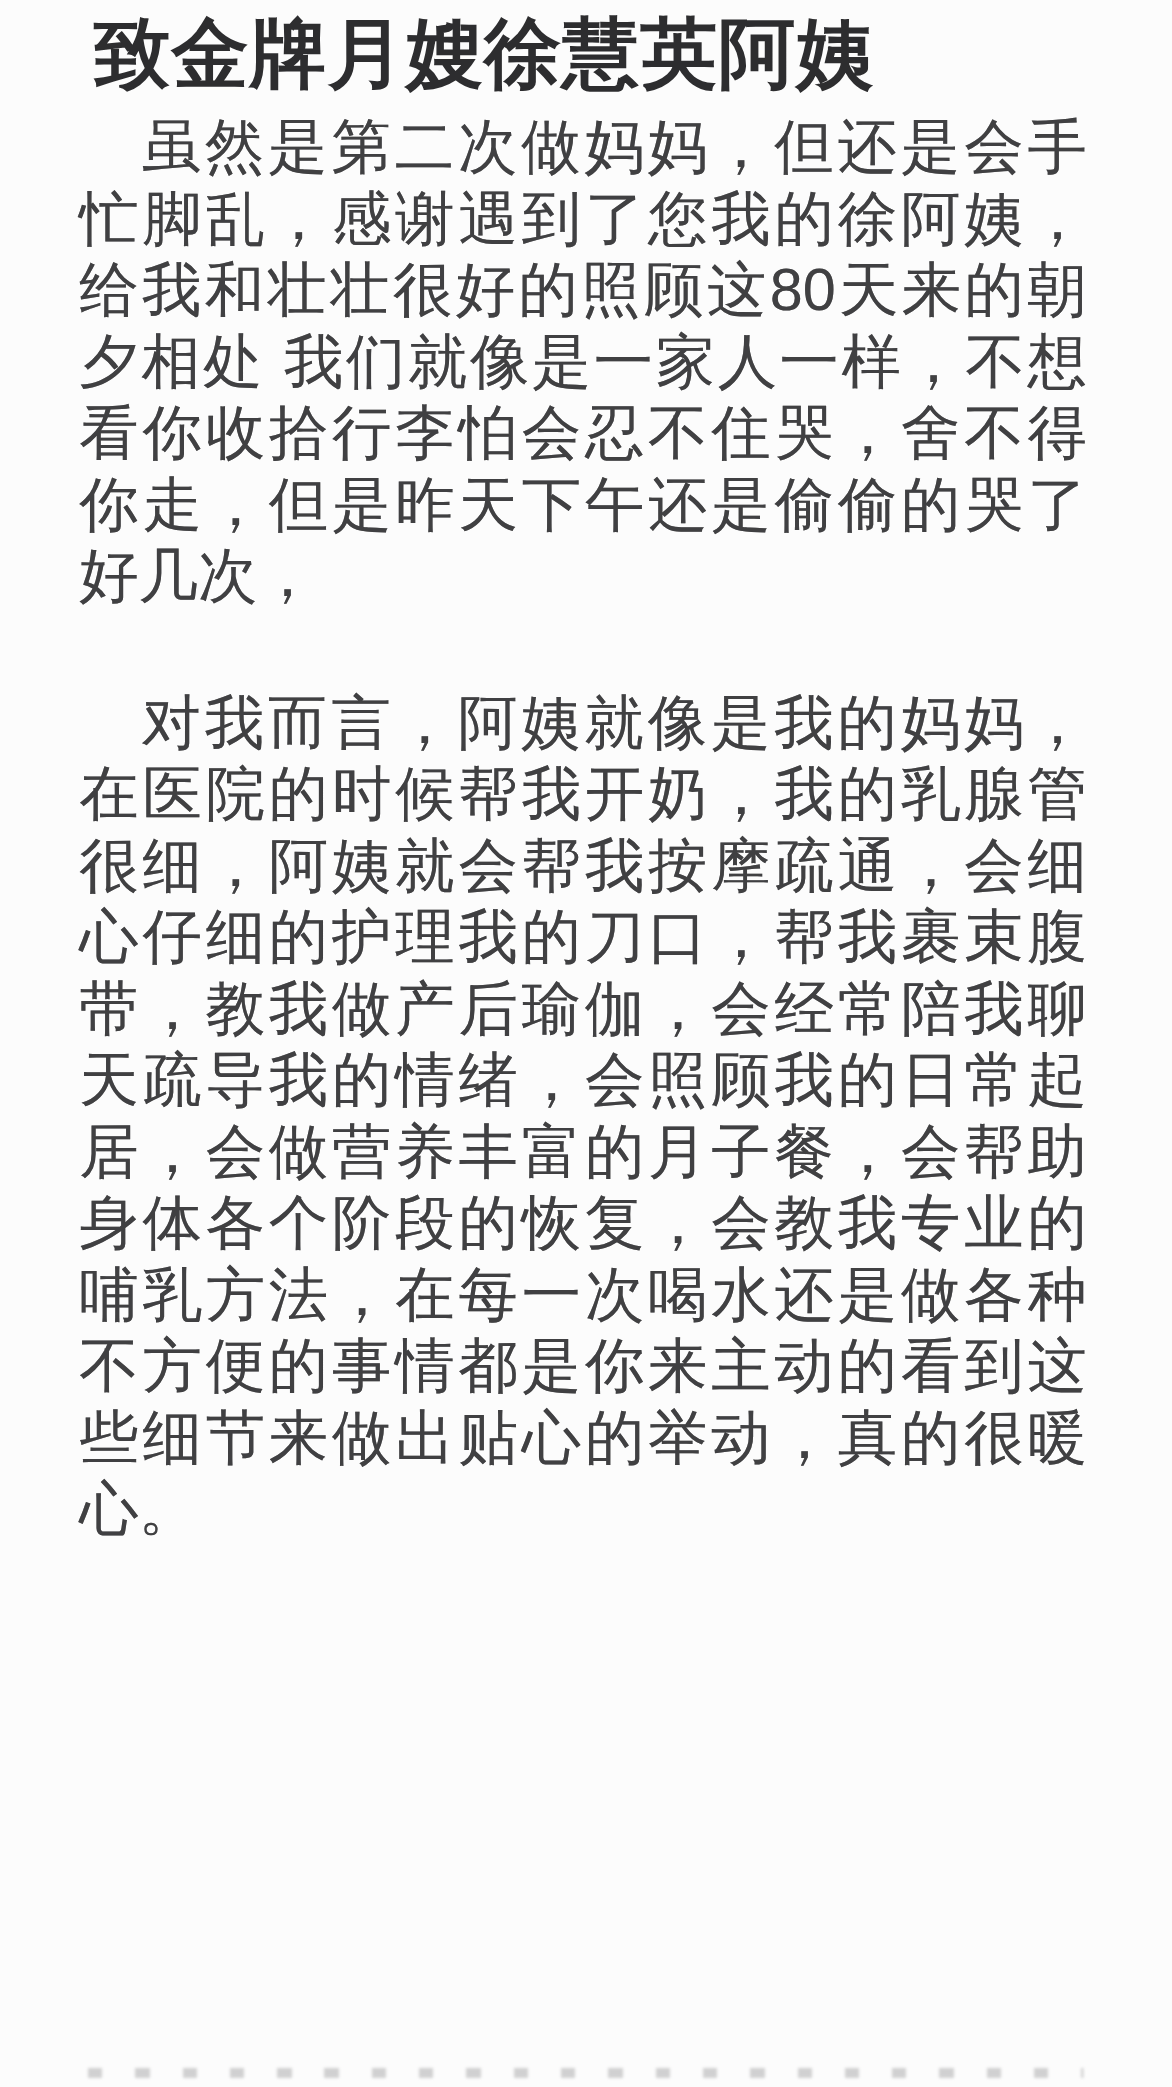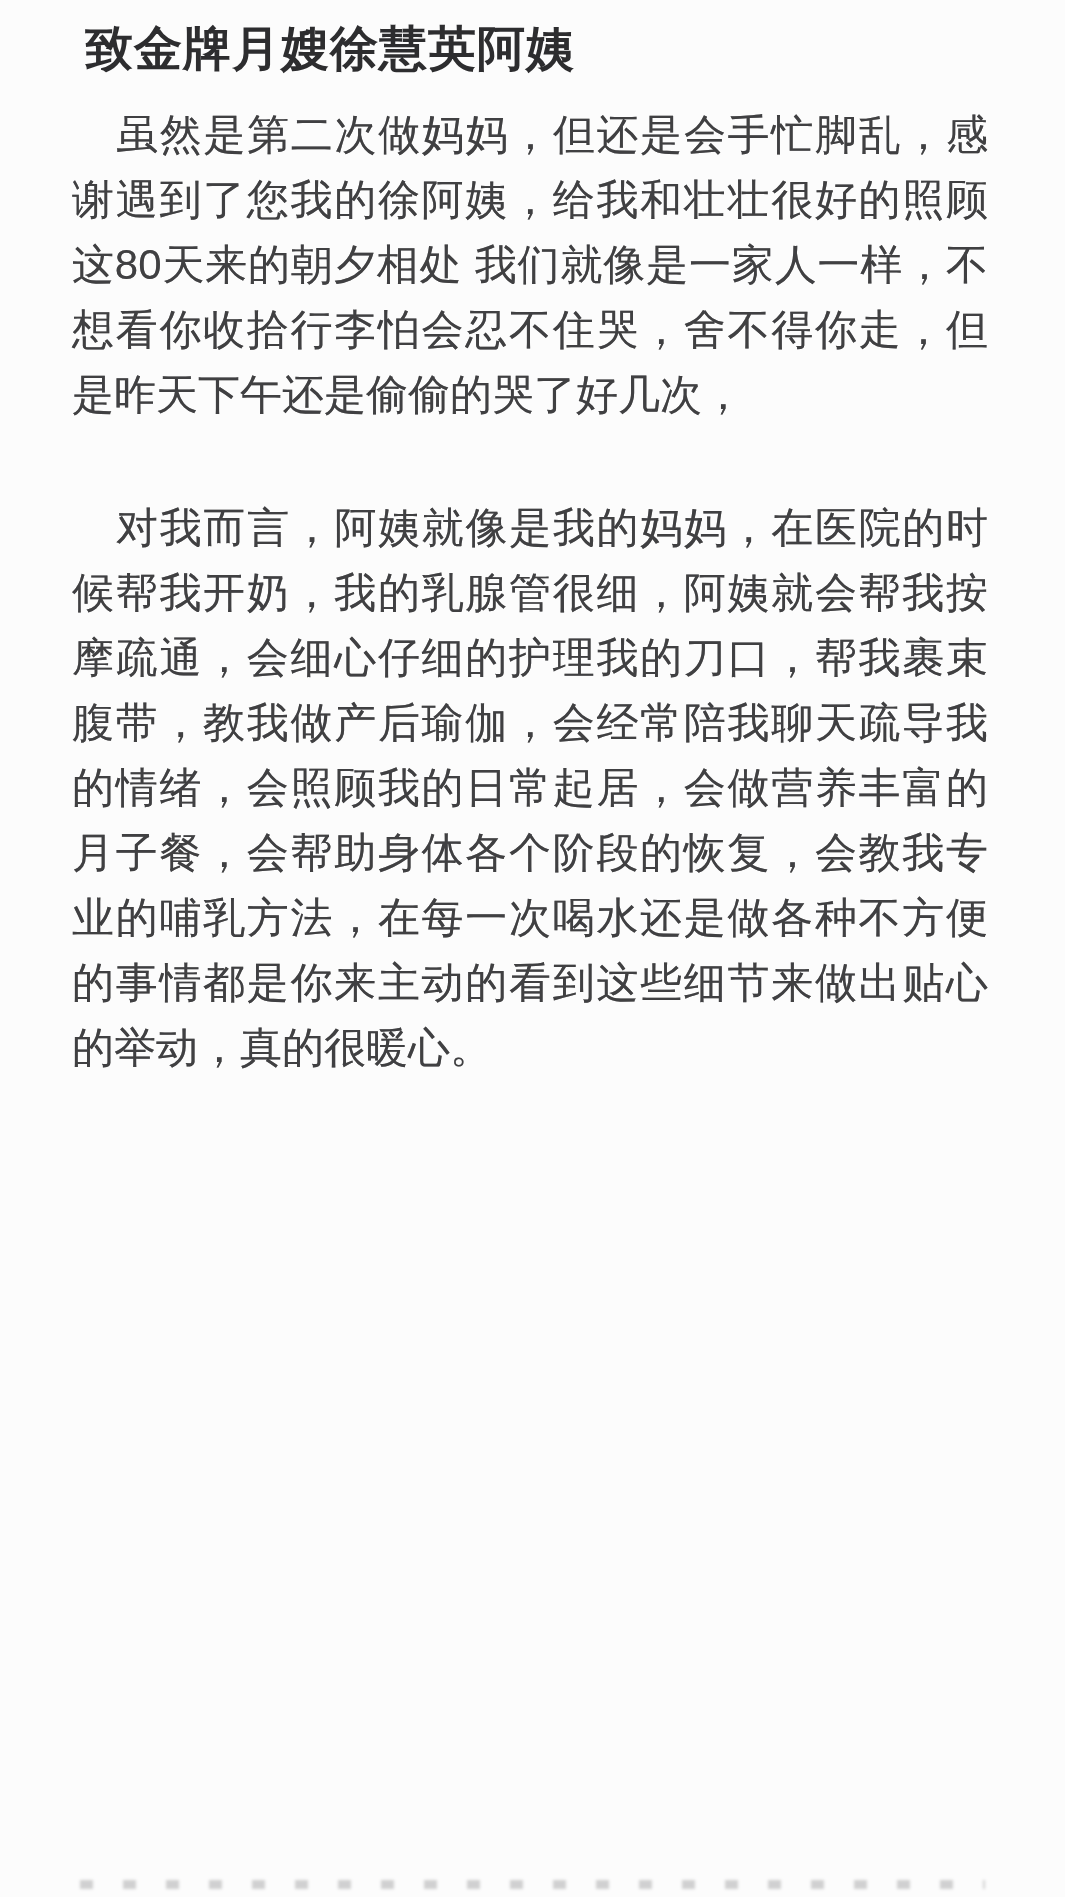--- a/index.html
+++ b/index.html
@@ -21,29 +21,29 @@
     width: 1065px;
     height: 1897px;
     padding: 6px 0 0 72px;
     background: var(--background);
   }
   .doc {
     width: 916px;
   }
   h1.title {
     margin: 0 0 10px 13px;
-    font-size: 48px;
+    font-size: 70px;
     line-height: 86px;
     font-weight: 700;
     letter-spacing: 1px;
     color: var(--title);
     white-space: nowrap;
   }
   p.para {
-    font-size: 42px;
+    font-size: 54px;
     line-height: 65px;
     color: var(--text);
     text-align: justify;
     text-indent: 1.05em;
     line-break: strict;
     word-break: normal;
     overflow-wrap: normal;
     text-shadow: 0 0 0.6px rgba(64,64,66,0.55);
   }
   p.para + p.para { margin-top: 68px; }

